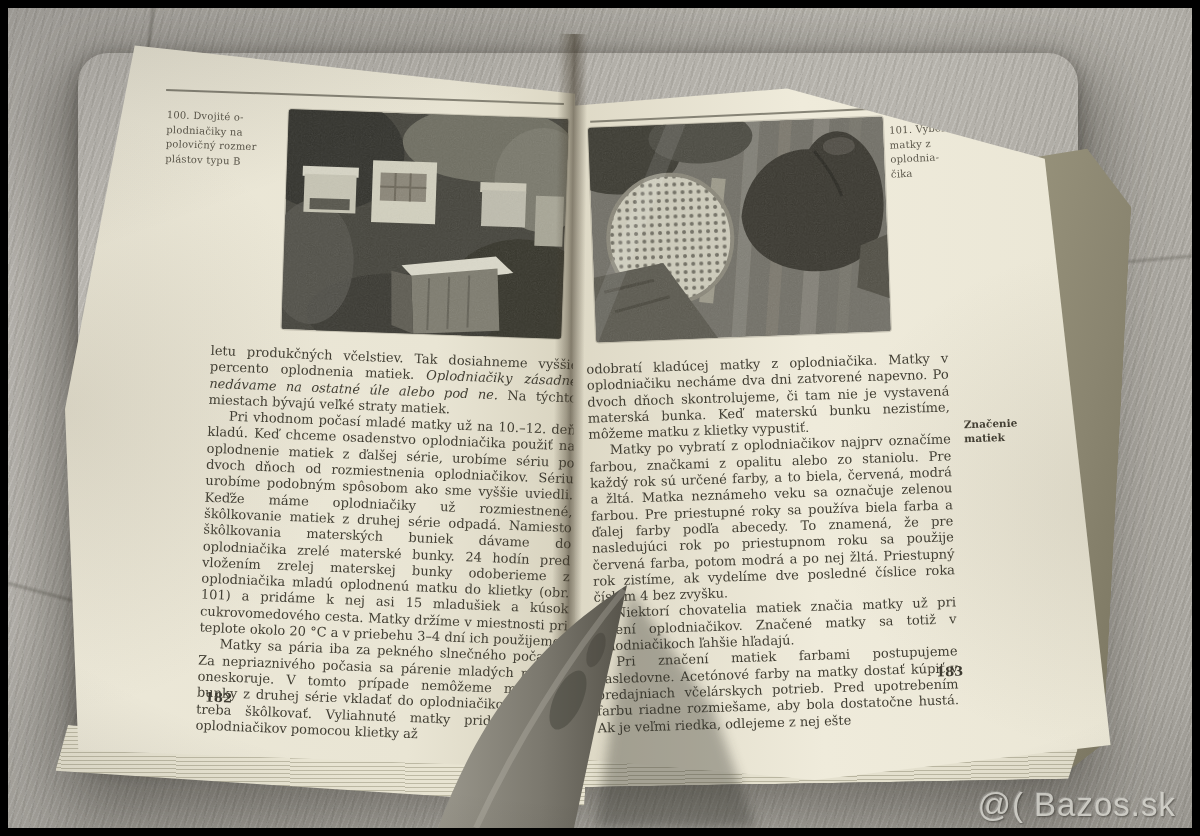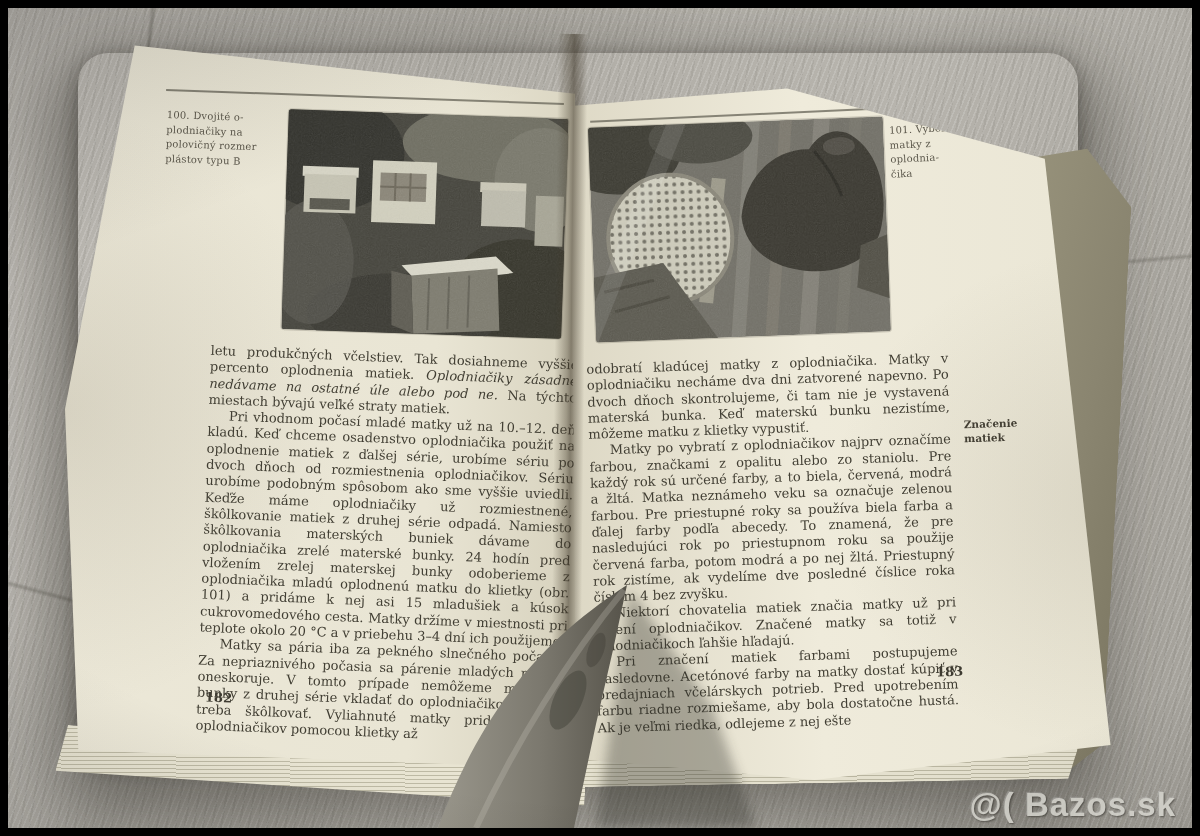--- a/index.html
+++ b/index.html
@@ -63,21 +63,21 @@
   .pagenum{position:absolute;font-weight:bold;font-size:13px;color:#3e3b31;}
   .margin-note{position:absolute;white-space:pre-line;font-weight:bold;
     font-size:10.5px;line-height:14px;color:#433f34;}
 
   .knife-svg{position:absolute;inset:0;pointer-events:none;}
   .vignette{position:absolute;inset:0;pointer-events:none;
     background:
       radial-gradient(120% 100% at 54% 42%, rgba(0,0,0,0) 55%, rgba(15,14,10,.30) 100%),
       linear-gradient(160deg, rgba(20,18,14,.16) 0%, rgba(0,0,0,0) 22%);}
   .watermark{position:absolute;right:16px;bottom:4px;
-    font-family:"Liberation Sans", sans-serif;font-size:33px;font-weight:700;
+    font-family:"Liberation Sans", sans-serif;font-size:33px;font-weight:400;
     color:#d9d8d1;opacity:.82;letter-spacing:1px;
     text-shadow:1px 1px 2px rgba(45,43,37,.75), -1px -1px 1px rgba(255,255,255,.25);text-align:center;}
 </style>
 </head>
 <body>
 
 <div class="scene">
   <div class="seam seam1"></div>
   <div class="seam seam2"></div>
   <div class="seam seam3"></div>

